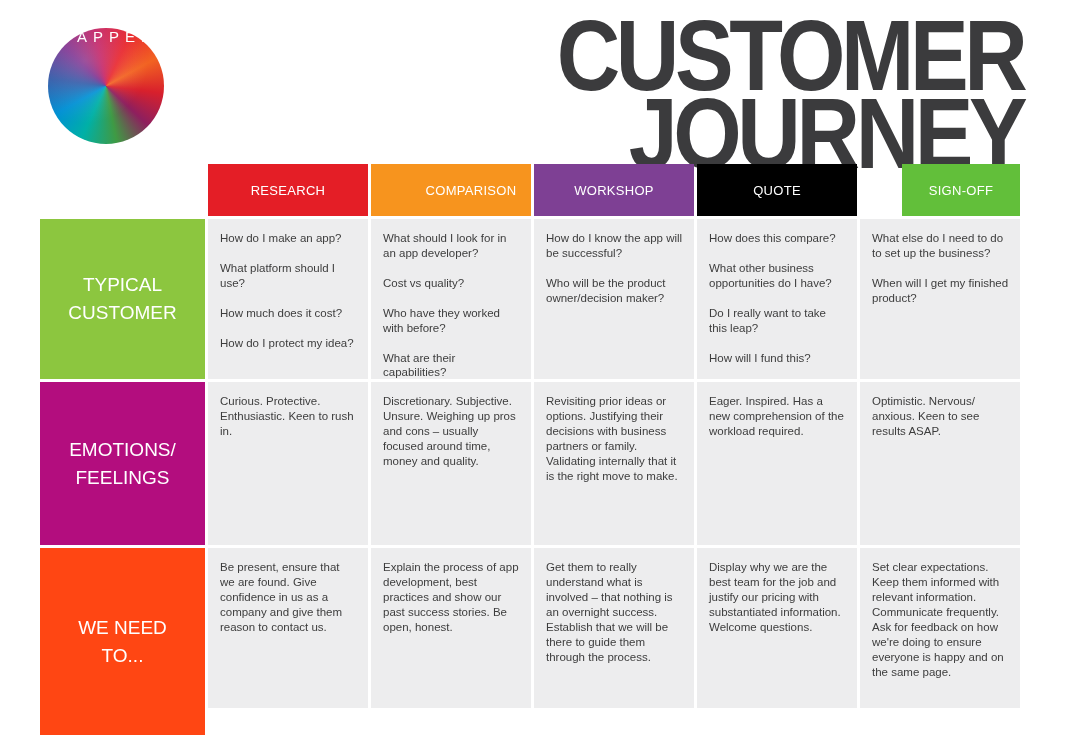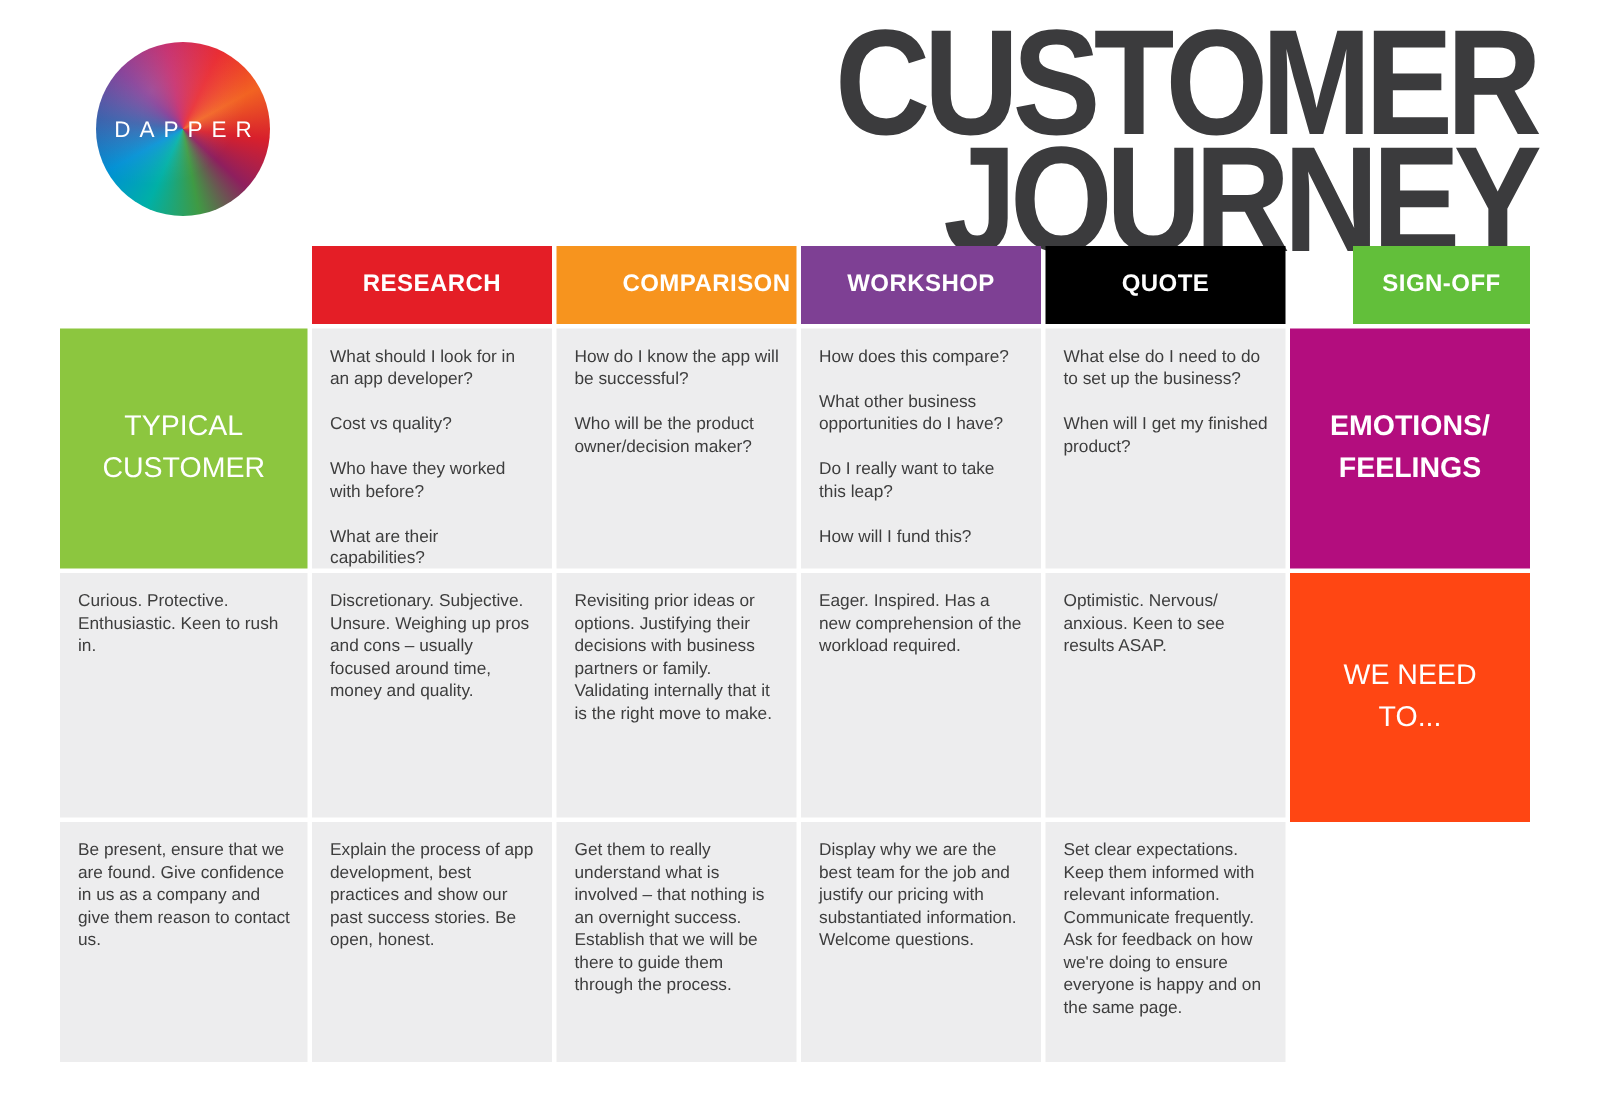--- a/index.html
+++ b/index.html
@@ -5,28 +5,28 @@
   * { margin: 0; padding: 0; box-sizing: border-box; }
   html, body {
     width: 1071px; height: 746px;
     background: #ffffff;
     font-family: "Liberation Sans", sans-serif;
   }
   .page { position: relative; width: 1071px; height: 746px; background: #fff; overflow: hidden; }
 
   
   .logo {
-    position: absolute; left: 64px; top: 28px;
+    position: absolute; left: 48px; top: 28px;
     width: 116px; height: 116px; border-radius: 50%;
     background:
       radial-gradient(circle at 32% 28%, rgba(255,255,255,0.18), rgba(255,255,255,0) 55%),
       conic-gradient(from 205deg,
         #00b0a6, #0090d4, #2f58a7, #7a2d8e, #c21f63,
         #e8262d, #f26322, #d8202c, #8e1f5e, #3f9a44, #00b0a6);
-    display: flex; align-items: center; justify-content: center;
+    display: flex; justify-content: center;
   }
   .logo-text {
     color: #ffffff; font-size: 15px; letter-spacing: 6px;
     font-weight: 400; padding-left: 6px;
   }
 
   
   .title {
     position: absolute; top: 16px; right: 48px;
     text-align: right; color: #3b3b3d;
@@ -41,28 +41,28 @@
   .matrix {
     position: absolute; left: 40px; top: 164px;
     display: grid;
     grid-template-columns: 165px repeat(5, 160px);
     grid-template-rows: 52px 160px 163px 160px;
     gap: 3px;
   }
   .corner { background: transparent; }
   .col-header {
     display: flex; align-items: center; justify-content: center;
-    color: #ffffff; font-size: 16px; font-weight: bold; letter-spacing: 0.3px; text-align: right;
+    color: #ffffff; font-size: 13px; font-weight: normal; letter-spacing: 0.3px; text-align: right;
   }
   .row-header {
     display: flex; align-items: center; justify-content: center;
     text-align: center; color: #ffffff; font-size: 19px;
     line-height: 1.45; white-space: pre-line;
   }
-  .row-header.tall { height: 166px; align-self: start; }
+  .row-header.tall { height: 187px; align-self: start; }
   .cell {
     background: #ededee;
     padding: 12px 11px 8px 12px;
     font-size: 11.5px; line-height: 1.3; color: #3d3d3d;
     white-space: pre-line; overflow: hidden;
   }
 </style>
 </head>
 <body>
 
@@ -81,20 +81,27 @@
 
     <div class="corner"></div>
     <div class="col-header" style="background-color: rgb(228, 30, 38);">RESEARCH</div>
     <div class="col-header" style="background-color: rgb(247, 148, 30); padding-left: 40px;">COMPARISON</div>
     <div class="col-header" style="background-color: rgb(126, 64, 148);">WORKSHOP</div>
     <div class="col-header" style="background-color: #000000;">QUOTE</div>
     <div class="col-header" style="background-color: rgb(98, 191, 58); margin-left: 42px;">SIGN-OFF</div>
 
     <div class="row-header" style="background-color: rgb(140, 198, 63);">TYPICAL
 CUSTOMER</div>
+    <div class="cell">How do I make an app?
+
+What platform should I use?
+
+How much does it cost?
+
+How do I protect my idea?</div>
     <div class="cell">What should I look for in an app developer?
 
 Cost vs quality?
 
 Who have they worked with before?
 
 What are their capabilities?</div>
     <div class="cell">How do I know the app will be successful?
 
 Who will be the product owner/decision maker?</div>
@@ -102,21 +109,21 @@
 
 What other business opportunities do I have?
 
 Do I really want to take this leap?
 
 How will I fund this?</div>
     <div class="cell">What else do I need to do to set up the business?
 
 When will I get my finished product?</div>
 
-    <div class="row-header" style="background-color: rgb(179, 13, 126); font-weight: bold;">EMOTIONS/
+    <div class="row-header" style="background-color: rgb(179, 13, 126);">EMOTIONS/
 FEELINGS</div>
     <div class="cell">Curious. Protective. Enthusiastic. Keen to rush in.</div>
     <div class="cell">Discretionary. Subjective. Unsure. Weighing up pros and cons – usually focused around time, money and quality.</div>
     <div class="cell">Revisiting prior ideas or options. Justifying their decisions with business partners or family. Validating internally that it is the right move to make.</div>
     <div class="cell">Eager. Inspired. Has a new comprehension of the workload required.</div>
     <div class="cell">Optimistic. Nervous/ anxious. Keen to see results ASAP.</div>
 
     <div class="row-header tall" style="background-color: rgb(255, 70, 19);">WE NEED
 TO...</div>
     <div class="cell">Be present, ensure that we are found. Give confidence in us as a company and give them reason to contact us.</div>

